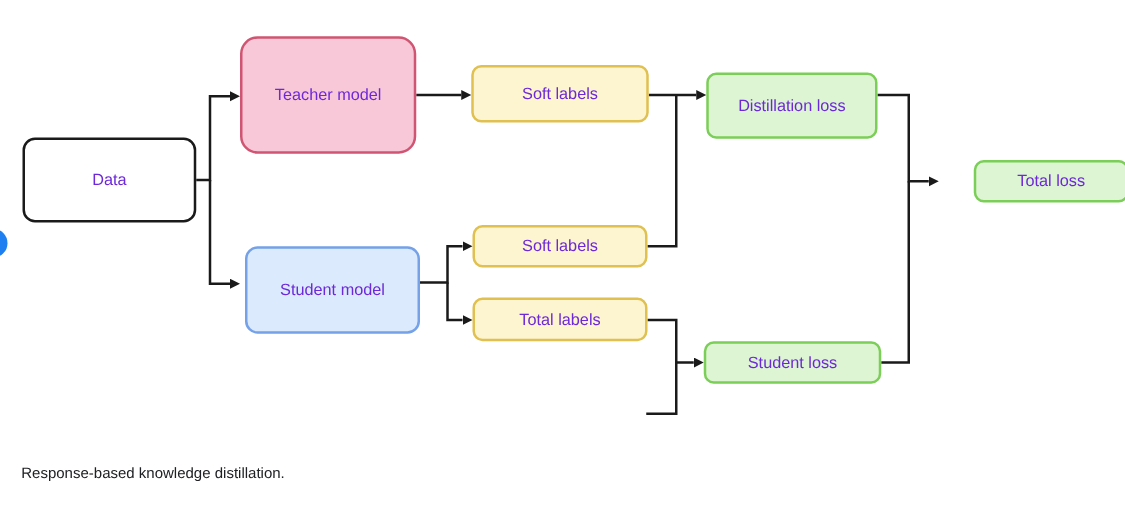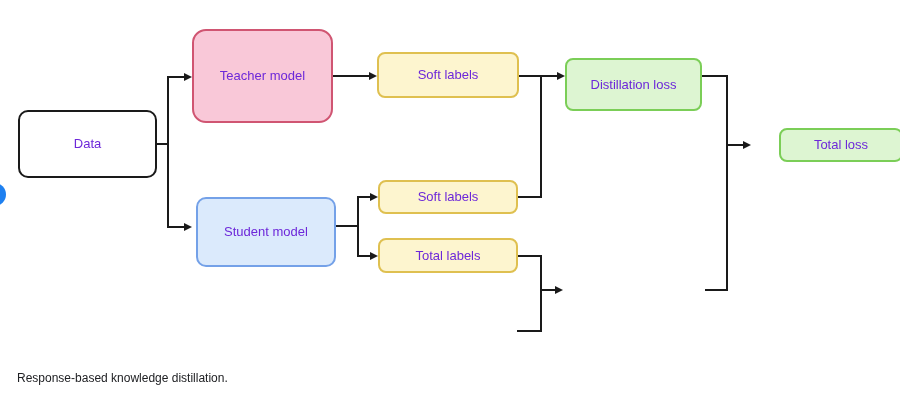--- a/index.html
+++ b/index.html
@@ -66,19 +66,20 @@
     <path d="M705,290 H727 V145"></path>
   </svg>
 
   <div class="node n-data">Data</div>
   <div class="node n-teacher">Teacher model</div>
   <div class="node n-student">Student model</div>
   <div class="node n-soft1">Soft labels</div>
   <div class="node n-soft2">Soft labels</div>
   <div class="node n-hard">Total labels</div>
   <div class="node n-dist">Distillation loss</div>
+  <div class="node n-sloss">Student loss</div>
   <div class="node n-total">Total loss</div>
 
   <div class="blue-dot"></div>
 
   <div class="caption">Response-based knowledge distillation.</div>
 
 </div>
 
 </body></html>

